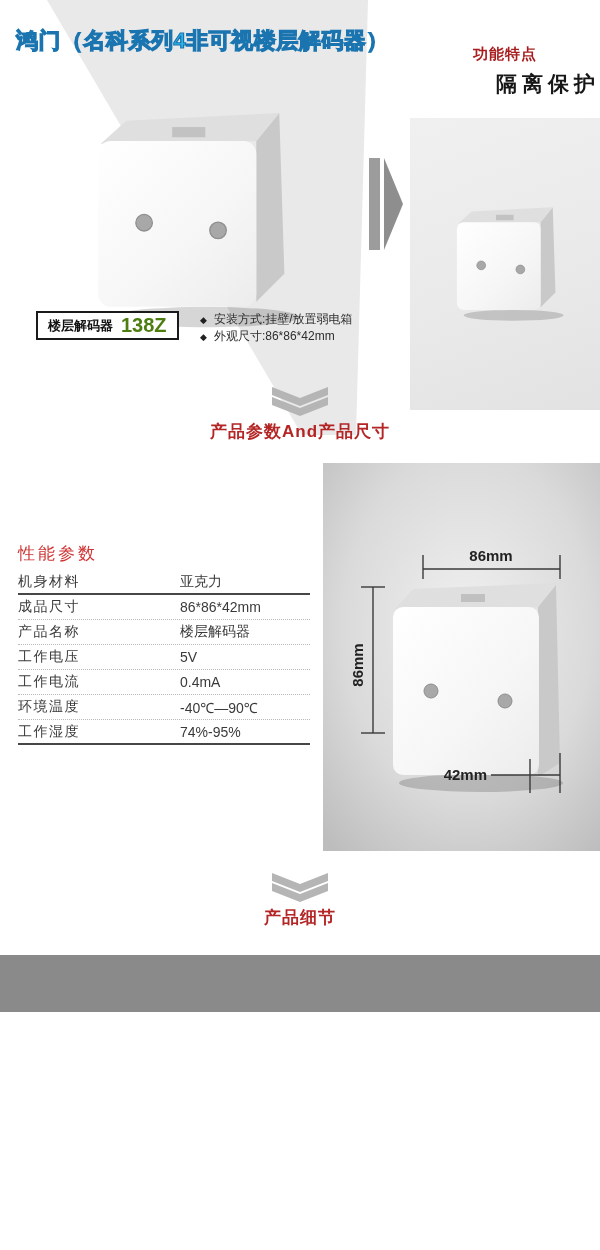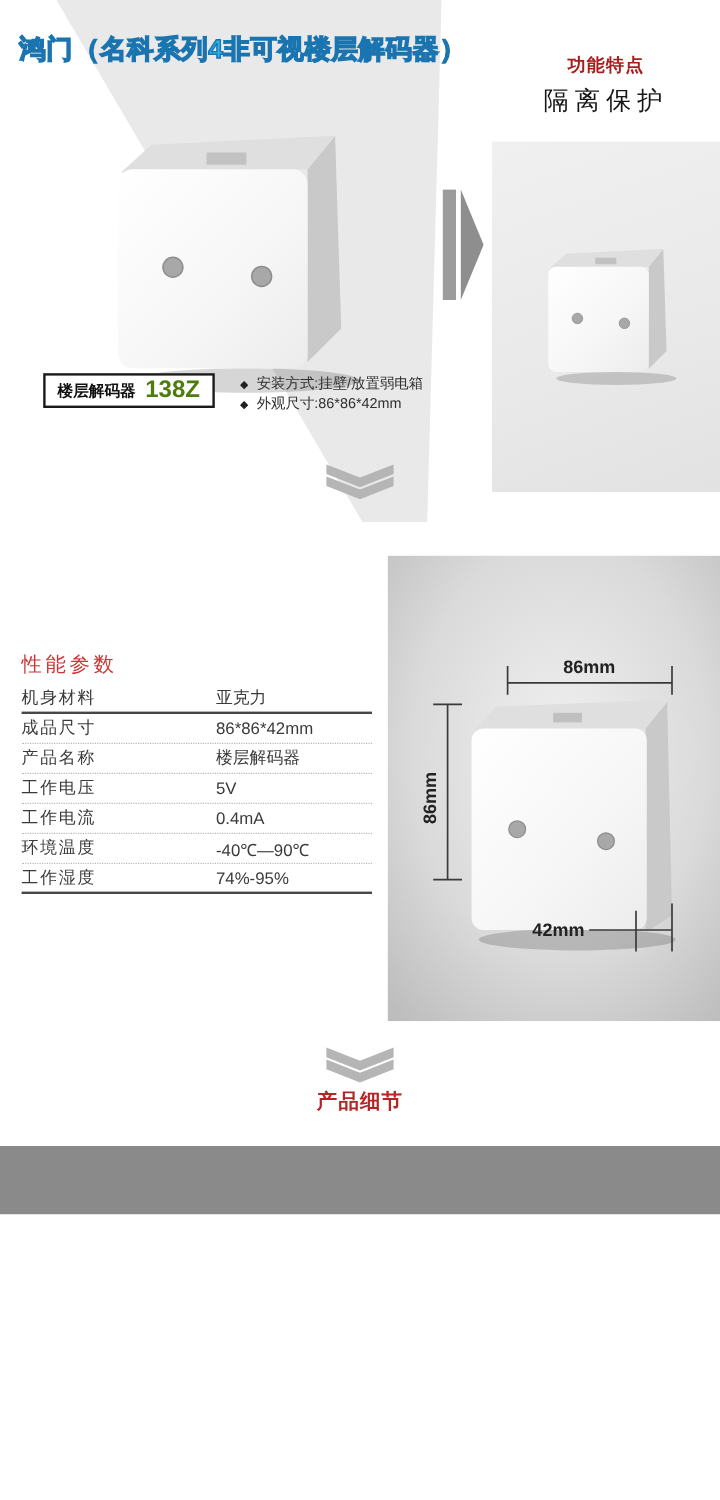--- a/index.html
+++ b/index.html
@@ -17,22 +17,22 @@
   .title {
     position:absolute; left:16px; top:26px; white-space:nowrap;
     font-size:22px; font-weight:bold; color:#2cb5e8;
     -webkit-text-stroke:1.2px #1a74b0; letter-spacing:0.5px;
   }
   .features-heading {
     position:absolute; left:410px; top:45px; width:190px; text-align:center;
     font-size:15px; font-weight:bold; color:#a81e1e; letter-spacing:1px;
   }
   .feature-item {
-    position:absolute; left:410px; top:70px; width:190px; text-align:center;
-    font-size:21px; font-weight:normal; color:#161616; letter-spacing:5px;
+    position:absolute; left:410px; top:70px; width:190px; text-align:right;
+    font-size:21px; font-weight:bold; color:#161616; letter-spacing:5px;
     font-family:"Liberation Serif", serif;
   }
   .right-panel {
     position:absolute; left:410px; top:118px; width:190px; height:292px;
     background:linear-gradient(160deg,#f0f0f0 0%,#e9e9e9 60%,#e2e2e2 100%);
   }
   .arrow-bar { position:absolute; left:369px; top:158px; width:11px; height:92px; background:#9c9c9c; }
   .arrow-head {
     position:absolute; left:384px; top:158px; width:0; height:0;
     border-top:46px solid transparent; border-bottom:46px solid transparent;
@@ -137,20 +137,21 @@
     <div class="bullet">
       <span class="marker">◆</span>
       <span>外观尺寸:86*86*42mm</span>
     </div>
   </div>
 
   <svg class="chev chev1" width="58" height="32" viewBox="0 0 58 32">
     <path d="M1 1 L29 12 L57 1 L57 9 L29 20 L1 9 Z" fill="#b5b5b5"></path>
     <path d="M1 11 L29 22 L57 11 L57 19 L29 30 L1 19 Z" fill="#b5b5b5"></path>
   </svg>
+  <div class="section-title st1">产品参数And产品尺寸</div>
 
   <div class="specs-heading">性能参数</div>
 
   <div class="specs-table">
     <div class="spec-row solid">
       <span class="spec-label">机身材料</span>
       <span class="spec-value">亚克力</span>
     </div>
     <div class="spec-row">
       <span class="spec-label">成品尺寸</span>

